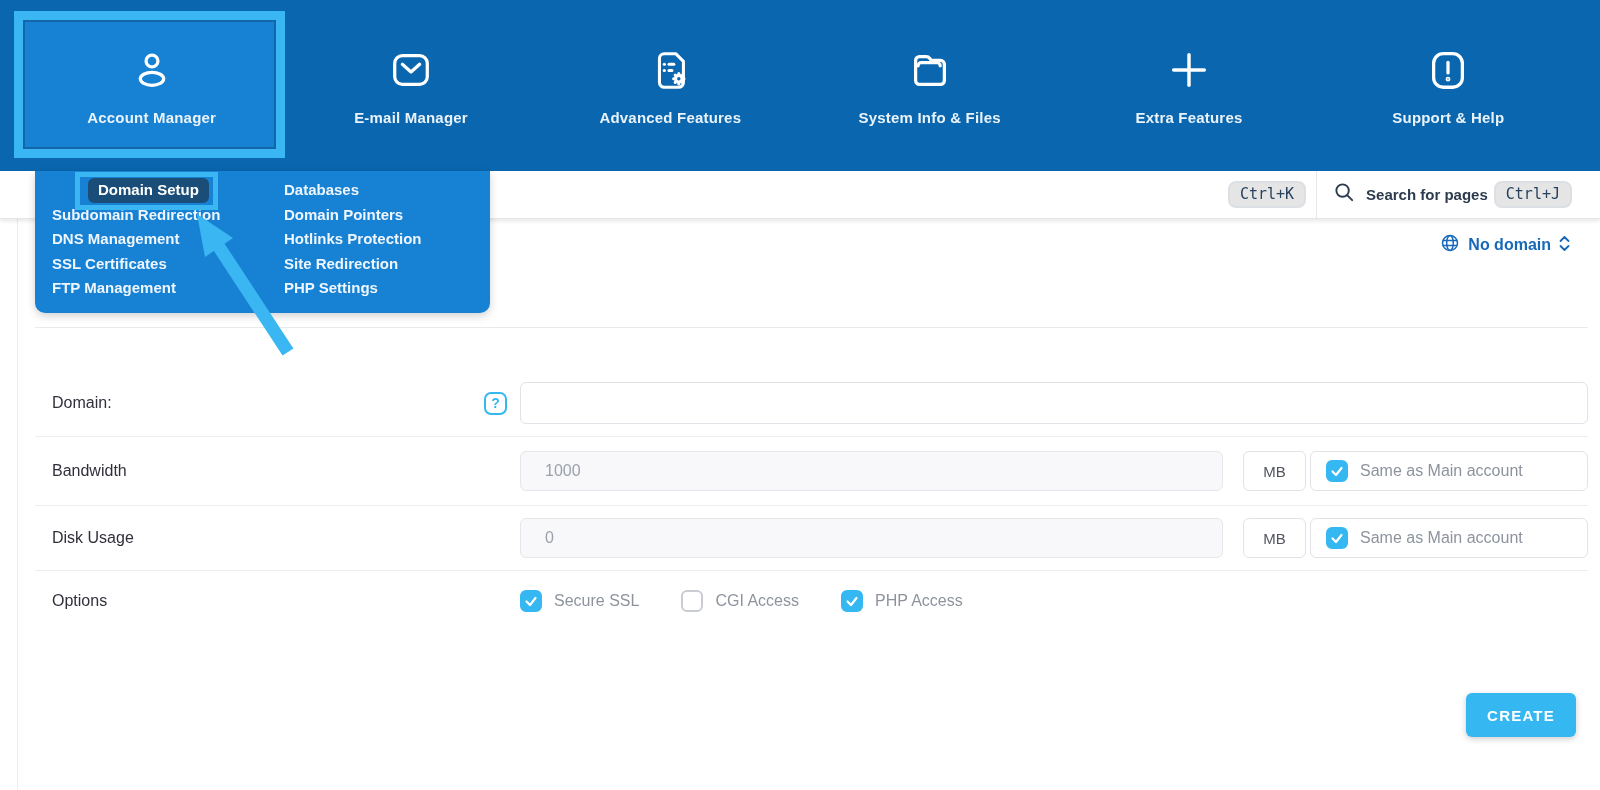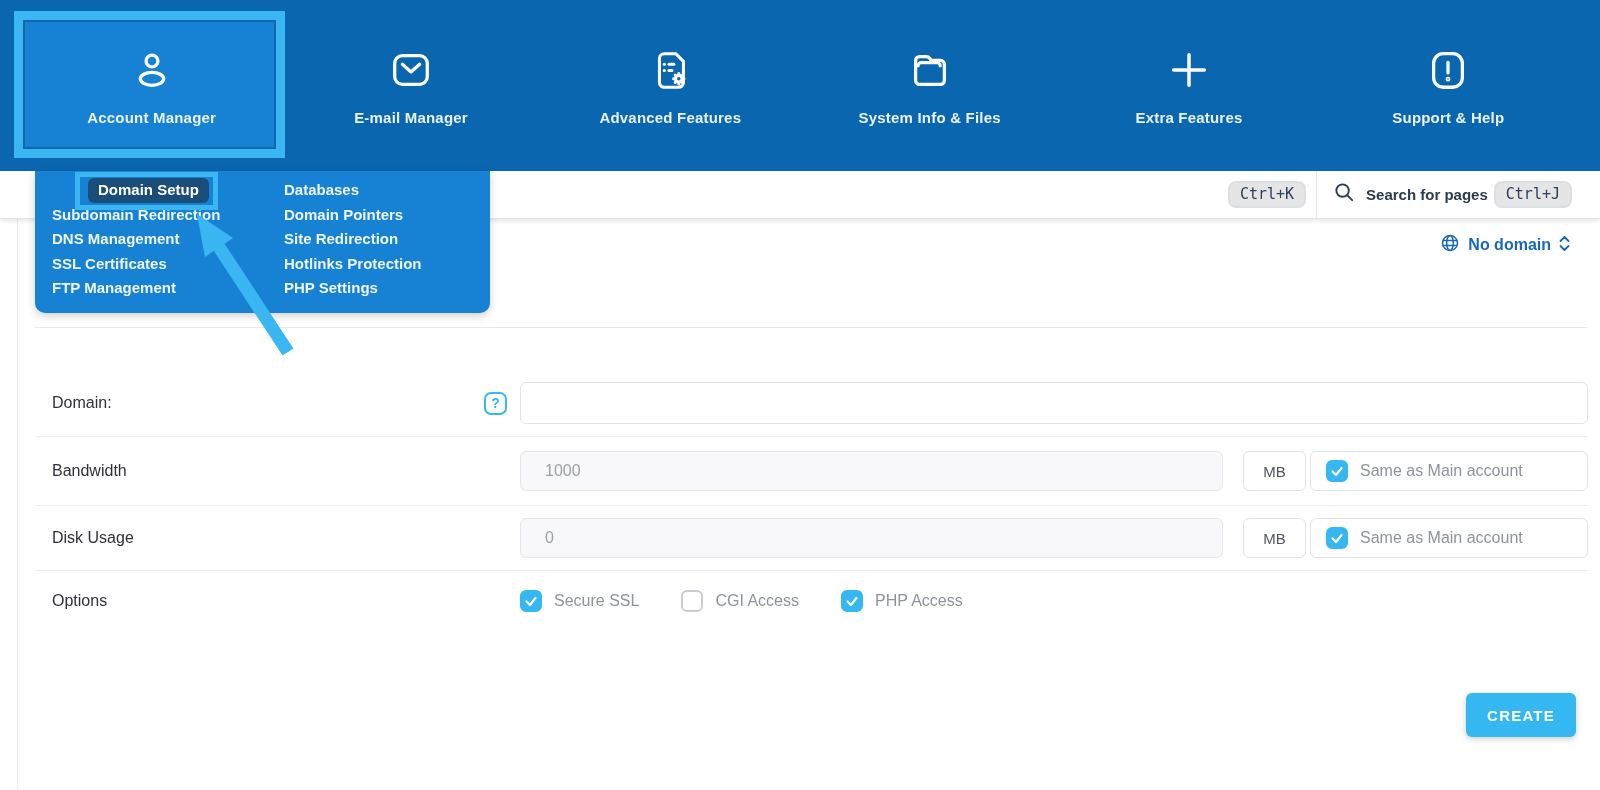--- a/index.html
+++ b/index.html
@@ -189,22 +189,22 @@
       <span class="menu-item pill">Domain Setup</span>
     </span>
     <span class="menu-item">Subdomain Redirection</span>
     <span class="menu-item">DNS Management</span>
     <span class="menu-item">SSL Certificates</span>
     <span class="menu-item">FTP Management</span>
   </div>
   <div class="menu-col">
     <span class="menu-item">Databases</span>
     <span class="menu-item">Domain Pointers</span>
+    <span class="menu-item">Hotlinks Protection</span>
     <span class="menu-item">Site Redirection</span>
-    <span class="menu-item">Hotlinks Protection</span>
     <span class="menu-item">PHP Settings</span>
   </div>
 </div>
 
 <svg class="arrow-svg" width="200" height="200">
   <line x1="138" y1="167" x2="69" y2="62" stroke="#3ab6f2" stroke-width="13"></line>
   <polygon points="47,29 83,53 55,72" fill="#3ab6f2"></polygon>
 </svg>
 
 <div class="page">

